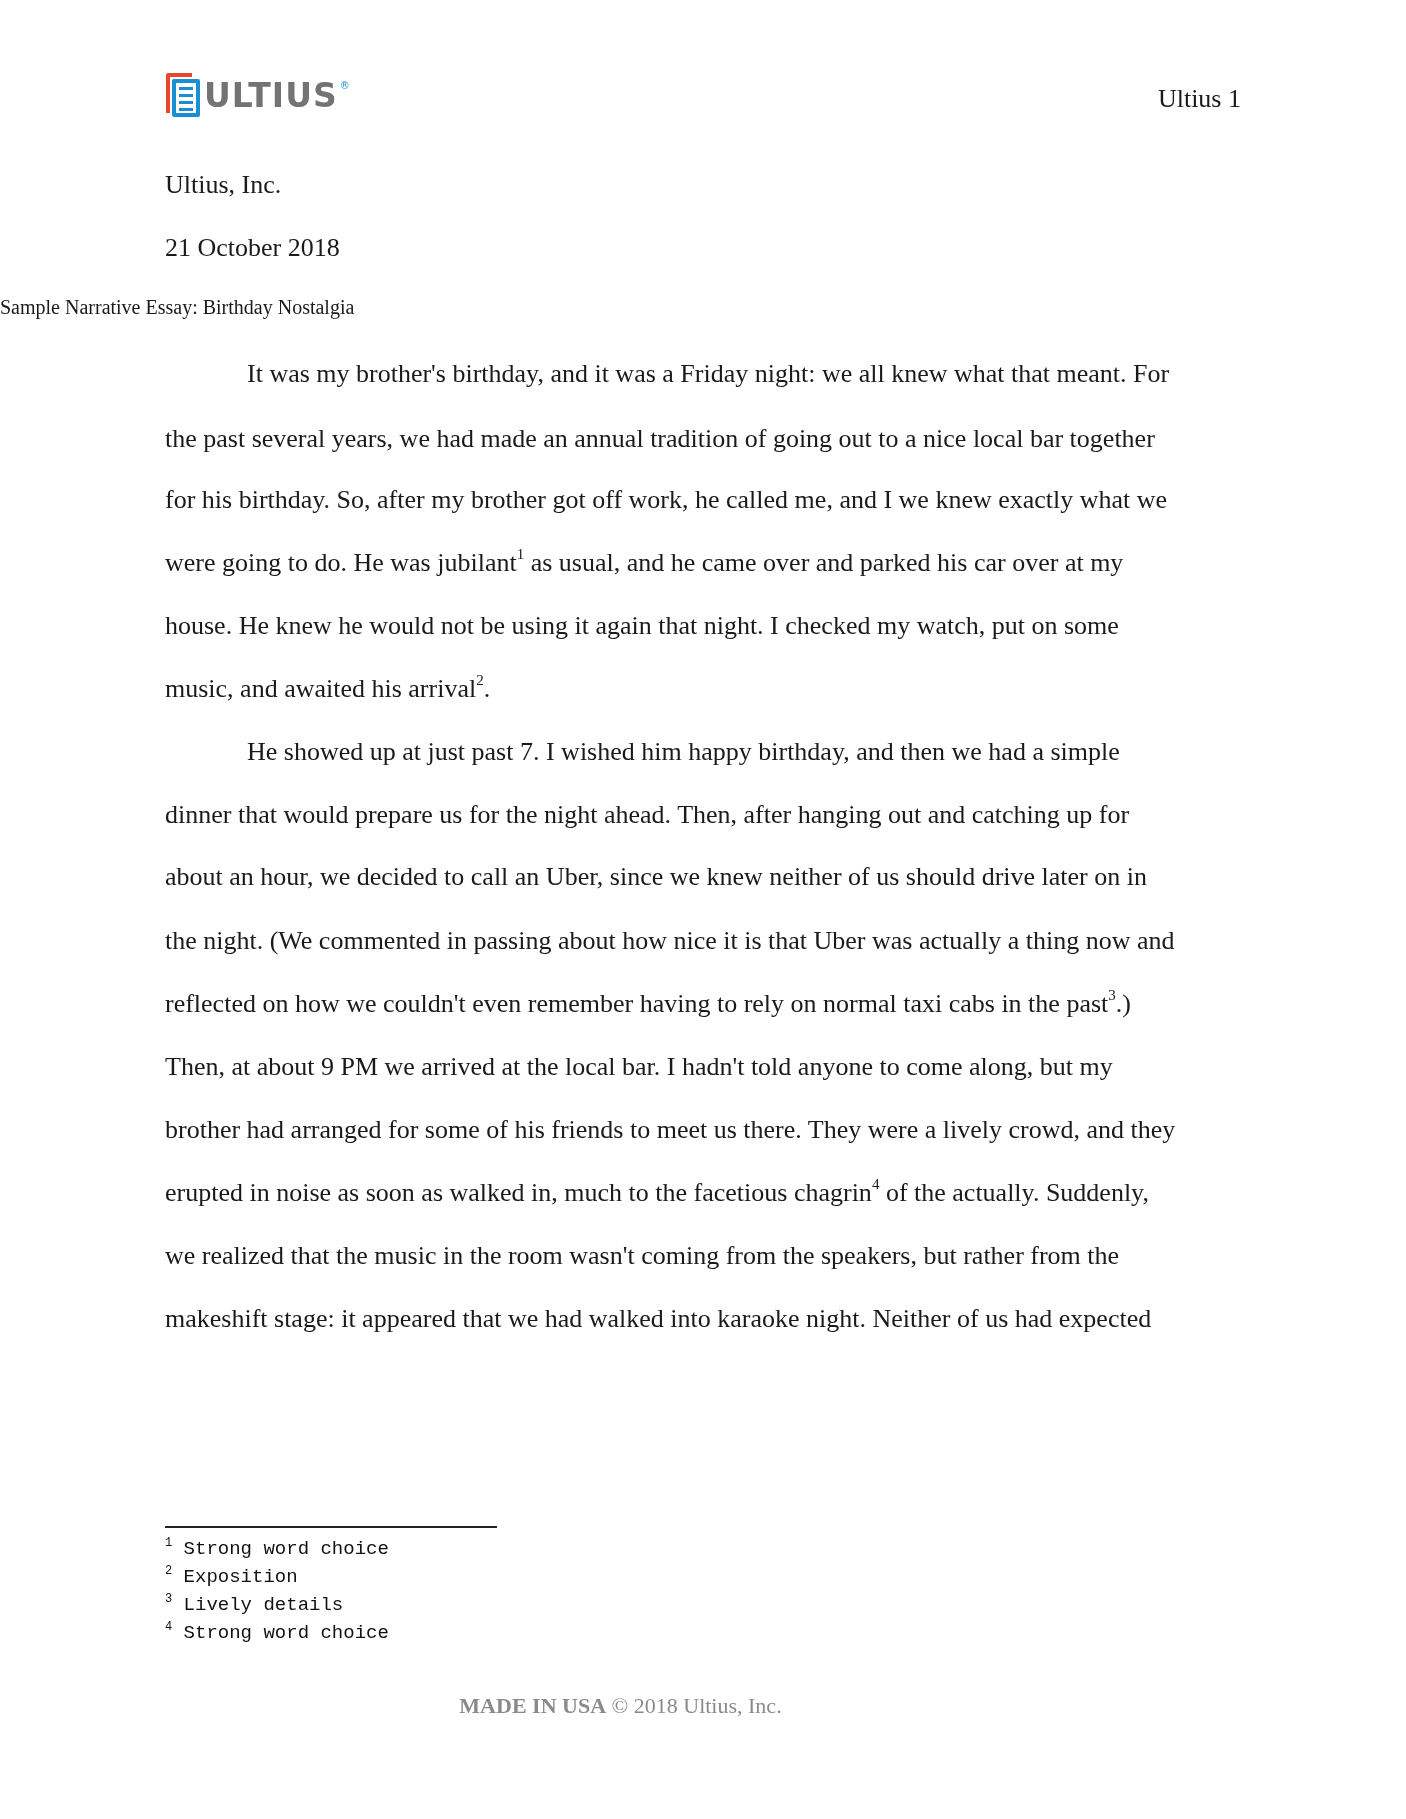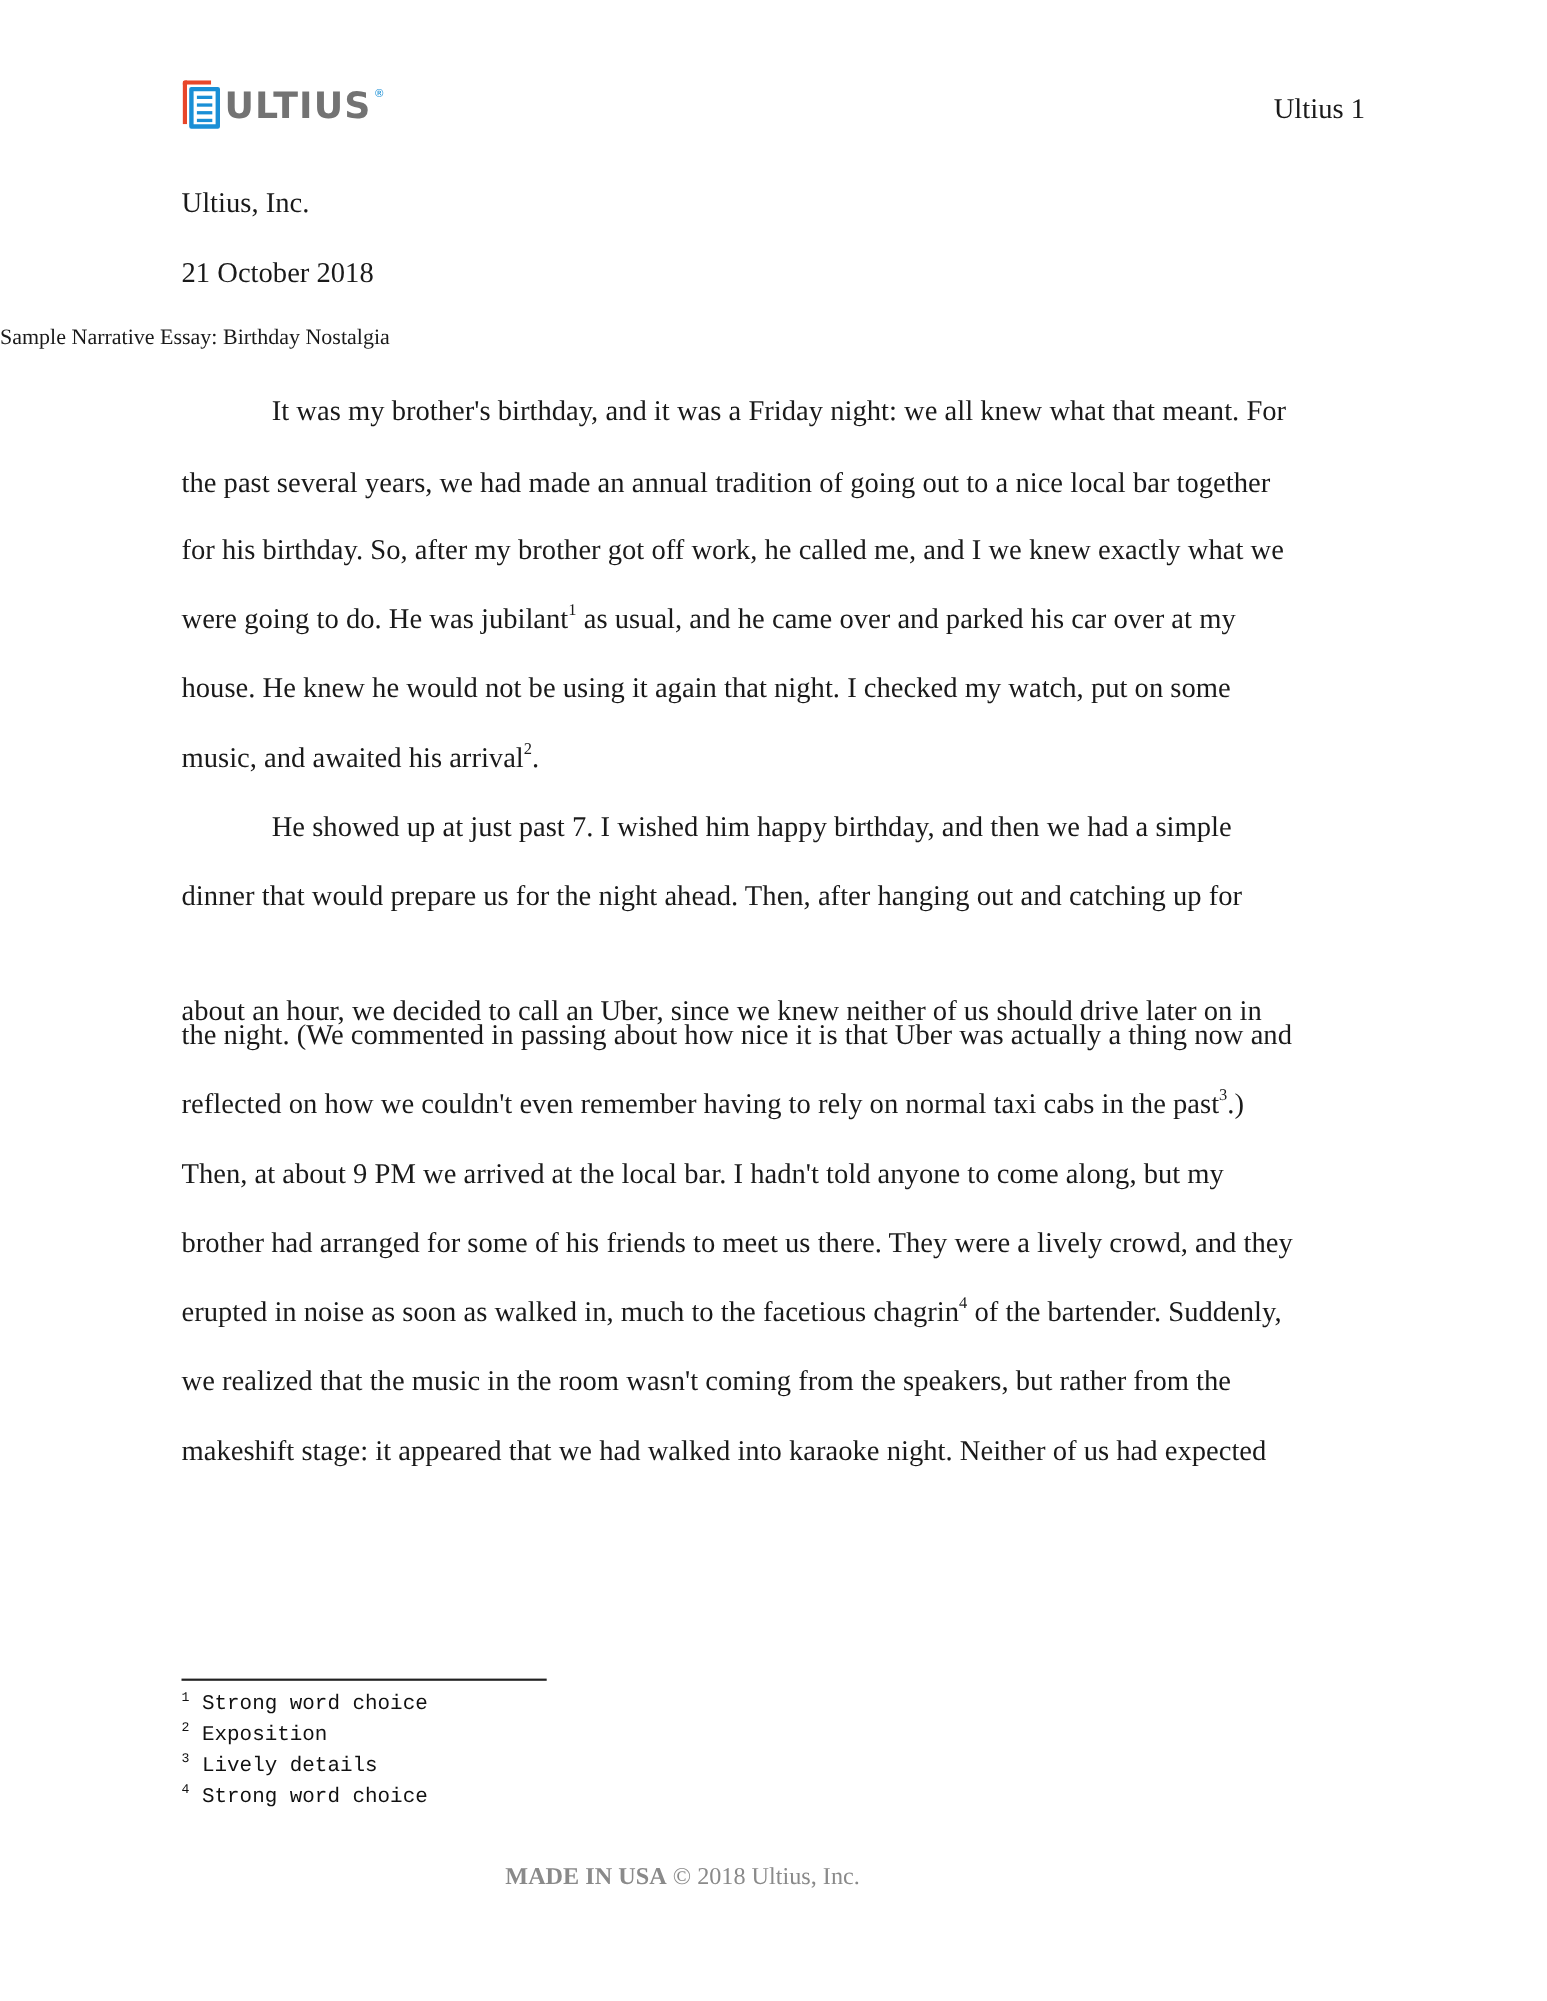--- a/index.html
+++ b/index.html
@@ -49,26 +49,26 @@
 
 <div id="body">
     <div class="body-line indent" style="top: 359px;">It was my brother's birthday, and it was a Friday night: we all knew what that meant. For</div>
     <div class="body-line" style="top: 424px;">the past several years, we had made an annual tradition of going out to a nice local bar together</div>
     <div class="body-line" style="top: 485px;">for his birthday. So, after my brother got off work, he called me, and I we knew exactly what we</div>
     <div class="body-line" style="top: 548px;"><span>were going to do. He was jubilant</span><sup>1</sup><span> as usual, and he came over and parked his car over at my</span></div>
     <div class="body-line" style="top: 611px;">house. He knew he would not be using it again that night. I checked my watch, put on some</div>
     <div class="body-line" style="top: 674px;"><span>music, and awaited his arrival</span><sup>2</sup><span>.</span></div>
     <div class="body-line indent" style="top: 737px;">He showed up at just past 7. I wished him happy birthday, and then we had a simple</div>
     <div class="body-line" style="top: 800px;">dinner that would prepare us for the night ahead. Then, after hanging out and catching up for</div>
-    <div class="body-line" style="top: 904px;">about an hour, we decided to call an Uber, since we knew neither of us should drive later on in</div>
+    <div class="body-line" style="top: 862px;">about an hour, we decided to call an Uber, since we knew neither of us should drive later on in</div>
     <div class="body-line" style="top: 926px;">the night. (We commented in passing about how nice it is that Uber was actually a thing now and</div>
     <div class="body-line" style="top: 989px;"><span>reflected on how we couldn't even remember having to rely on normal taxi cabs in the past</span><sup>3</sup><span>.)</span></div>
     <div class="body-line" style="top: 1052px;">Then, at about 9 PM we arrived at the local bar. I hadn't told anyone to come along, but my</div>
     <div class="body-line" style="top: 1115px;">brother had arranged for some of his friends to meet us there. They were a lively crowd, and they</div>
-    <div class="body-line" style="top: 1178px;"><span>erupted in noise as soon as walked in, much to the facetious chagrin</span><sup>4</sup><span> of the bartender. Suddenly,</span></div>
+    <div class="body-line" style="top: 1178px;"><span>erupted in noise as soon as walked in, much to the facetious chagrin</span><sup>4</sup><span> of the actually. Suddenly,</span></div>
     <div class="body-line" style="top: 1241px;">we realized that the music in the room wasn't coming from the speakers, but rather from the</div>
     <div class="body-line" style="top: 1304px;">makeshift stage: it appeared that we had walked into karaoke night. Neither of us had expected</div>
   </div>
 
 <div class="fn-rule"></div>
 <div id="footnotes">
     <div class="fn" style="top: 1538px;"><sup>1</sup> <span>Strong word choice</span></div>
     <div class="fn" style="top: 1566px;"><sup>2</sup> <span>Exposition</span></div>
     <div class="fn" style="top: 1594px;"><sup>3</sup> <span>Lively details</span></div>
     <div class="fn" style="top: 1622px;"><sup>4</sup> <span>Strong word choice</span></div>

